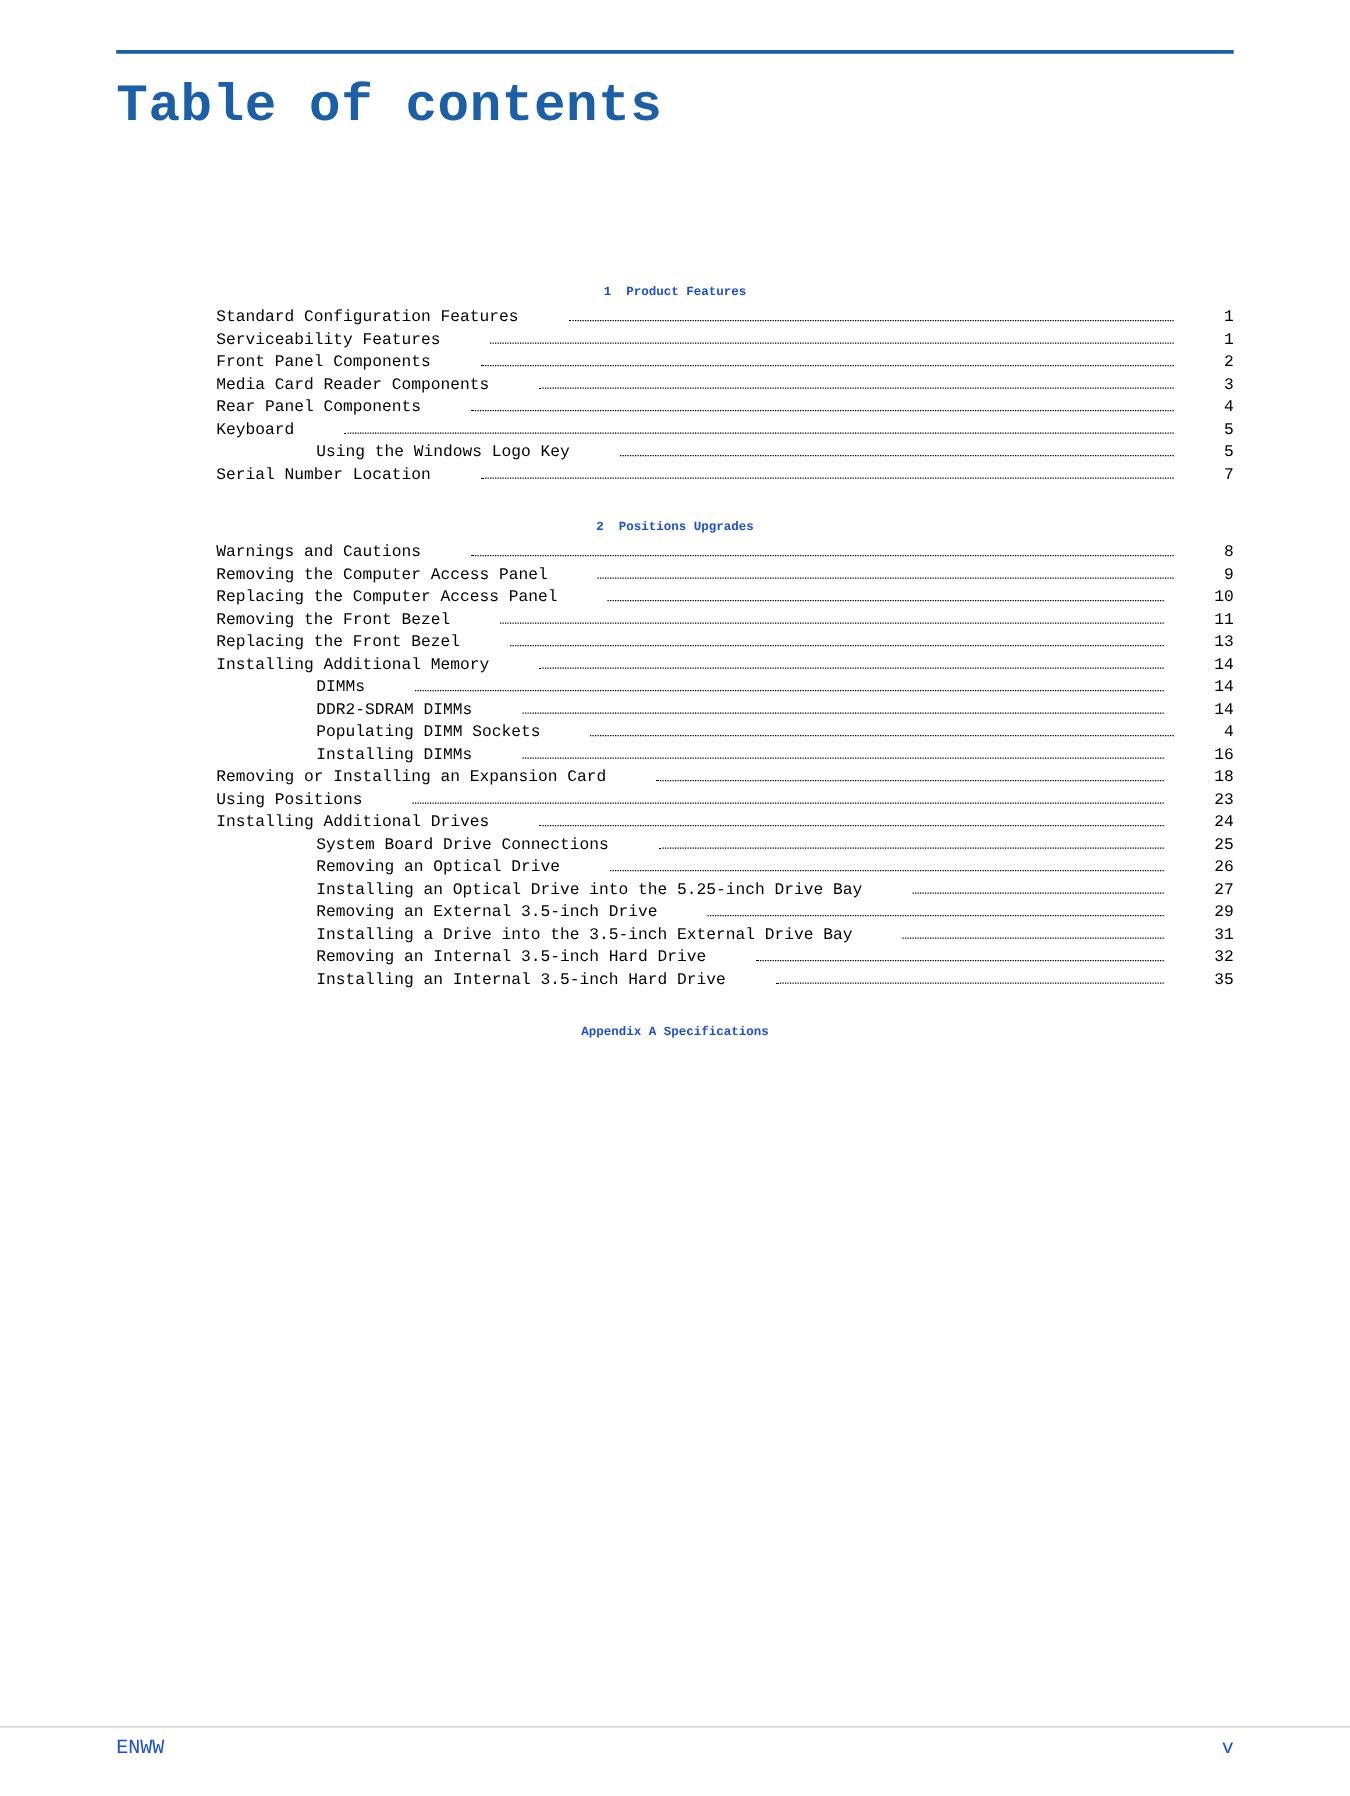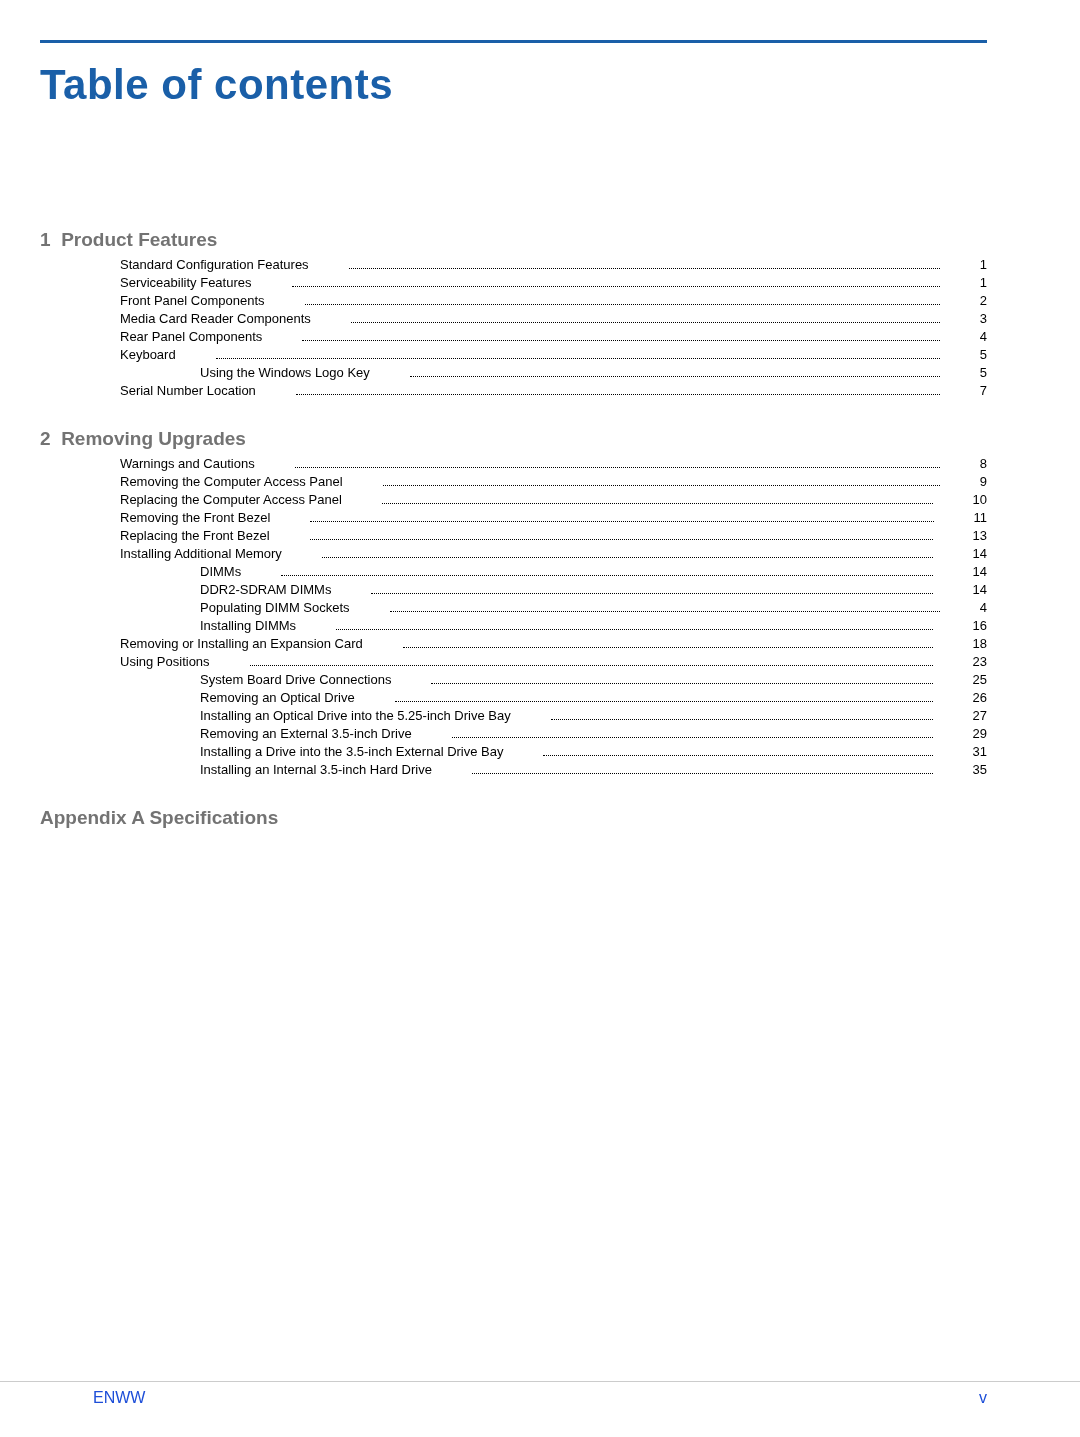--- a/index.html
+++ b/index.html
@@ -14,45 +14,47 @@
       font-size: 13px;
       color: #000000;
       width: 1080px;
       min-height: 1437px;
       position: relative;
     }
 
     .page-container {
       width: 100%;
       min-height: 1437px;
-      padding: 40px 93px 60px 40px;
+      padding: 40px 93px 60px 93px;
       position: relative;
+      font-family: Liberation Mono, monospace;
     }
 
     .top-rule {
       width: 100%;
       height: 3px;
       background: #1a5fa8;
       margin-bottom: 18px;
     }
 
     .page-title {
       font-size: 42px;
       font-weight: bold;
       color: #1a5fa8;
       margin-bottom: 120px;
       letter-spacing: 0.5px;
     }
 
     .section-heading {
-      font-size: 19px;
+      font-size: 10px;
       font-weight: bold;
-      color: #737373;
+      color: #1d4ed8;
       margin-bottom: 6px;
       margin-top: 0;
+      text-align: center;
     }
 
     .toc-section {
       margin-bottom: 30px;
     }
 
     .toc-entry {
       display: flex;
       justify-content: space-between;
       align-items: baseline;
@@ -158,21 +160,21 @@
     </div>
     <div class="toc-entry indent-1">
       <span class="entry-text">Serial Number Location</span>
       <span class="dots"></span>
       <span class="page-num">7</span>
     </div>
   </div>
 
   <div class="toc-section">
     <div class="section-heading">
-      <span>2</span>&nbsp;&nbsp;<span>Removing Upgrades</span>
+      <span>2</span>&nbsp;&nbsp;<span>Positions Upgrades</span>
     </div>
 
     <div class="toc-entry indent-1">
       <span class="entry-text">Warnings and Cautions</span>
       <span class="dots"></span>
       <span class="page-num">8</span>
     </div>
     <div class="toc-entry indent-1">
       <span class="entry-text">Removing the Computer Access Panel</span>
       <span class="dots"></span>
@@ -221,20 +223,25 @@
     <div class="toc-entry indent-1">
       <span class="entry-text">Removing or Installing an Expansion Card</span>
       <span class="dots"></span>
       <span class="page-num">18</span>
     </div>
     <div class="toc-entry indent-1">
       <span class="entry-text">Using Positions</span>
       <span class="dots"></span>
       <span class="page-num">23</span>
     </div>
+    <div class="toc-entry indent-1">
+      <span class="entry-text">Installing Additional Drives</span>
+      <span class="dots"></span>
+      <span class="page-num">24</span>
+    </div>
     <div class="toc-entry indent-2">
       <span class="entry-text">System Board Drive Connections</span>
       <span class="dots"></span>
       <span class="page-num">25</span>
     </div>
     <div class="toc-entry indent-2">
       <span class="entry-text">Removing an Optical Drive</span>
       <span class="dots"></span>
       <span class="page-num">26</span>
     </div>
@@ -245,20 +252,25 @@
     </div>
     <div class="toc-entry indent-2">
       <span class="entry-text">Removing an External 3.5-inch Drive</span>
       <span class="dots"></span>
       <span class="page-num">29</span>
     </div>
     <div class="toc-entry indent-2">
       <span class="entry-text">Installing a Drive into the 3.5-inch External Drive Bay</span>
       <span class="dots"></span>
       <span class="page-num">31</span>
+    </div>
+    <div class="toc-entry indent-2">
+      <span class="entry-text">Removing an Internal 3.5-inch Hard Drive</span>
+      <span class="dots"></span>
+      <span class="page-num">32</span>
     </div>
     <div class="toc-entry indent-2">
       <span class="entry-text">Installing an Internal 3.5-inch Hard Drive</span>
       <span class="dots"></span>
       <span class="page-num">35</span>
     </div>
   </div>
 
   <div class="toc-section">
     <div class="section-heading">

